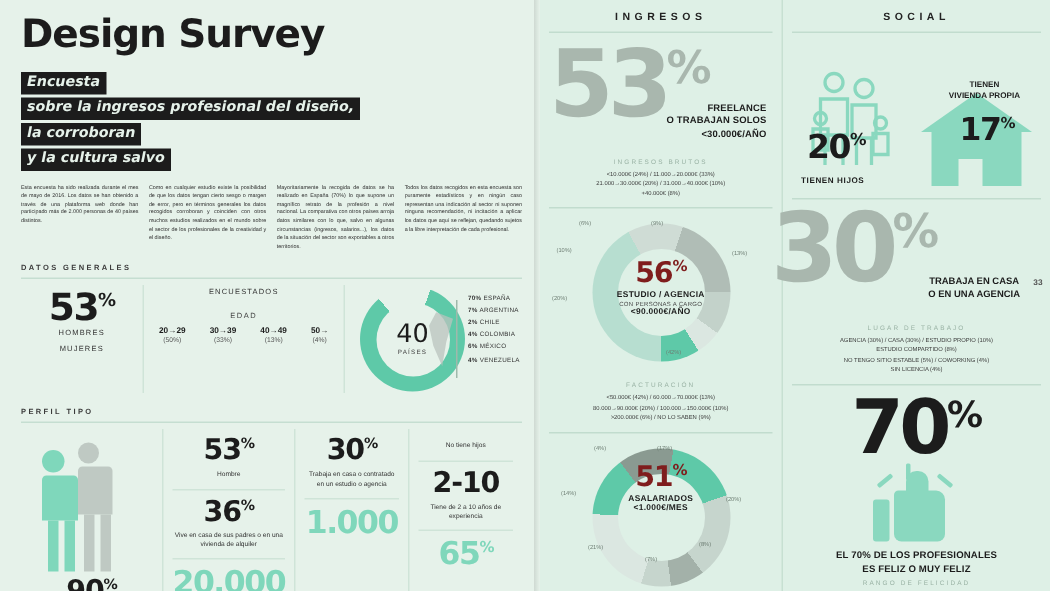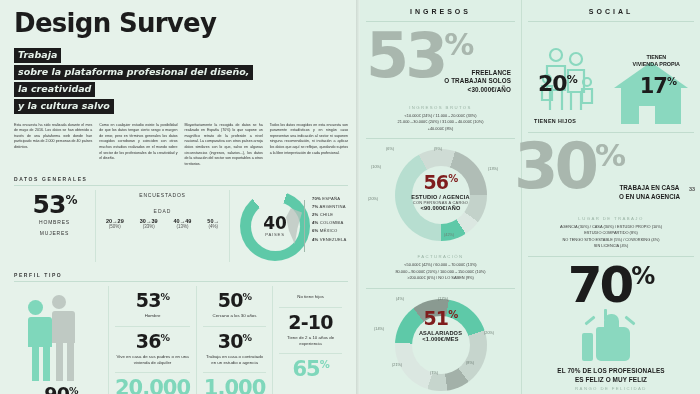--- a/index.html
+++ b/index.html
@@ -81,21 +81,21 @@
   .donut-globe {
     position: absolute; left: 2px; top: 1px; width: 70px; height: 70px; border-radius: 50%;
     background: conic-gradient(from 20deg, #5ec9a8 0deg 300deg, #e6f2ea 300deg 360deg);
     display: flex; align-items: center; justify-content: center;
   }
   .donut-globe::after {
     content: ""; position: absolute; width: 49px; height: 49px; border-radius: 50%;
     background: #e6f2ea;
   }
   .globe-center { position: relative; z-index: 2; text-align: center; }
-  .globe-center .n { font-size: 17px; font-weight: bold; color: #1c1c1c;
+  .globe-center .n { font-size: 17px; font-weight: normal; color: #1c1c1c;
                      font-family: "DejaVu Sans", sans-serif; line-height: 1;}
   .globe-center .l { font-size: 4.2px; letter-spacing: 0.8px; color: #444; }
   .map-shade { position:absolute; left: 48px; top: 18px; width: 16px; height: 36px;
                background: #b9c3bd; opacity: 0.75; clip-path: polygon(30% 0,100% 12%,72% 55%,55% 100%,18% 62%,0 25%); }
   .country-list { position: absolute; left: 74px; top: 5px; }
   .country-list li { list-style: none; font-size: 4.2px; color: #333; line-height: 1.92;
                      white-space: nowrap; letter-spacing: 0.2px;}
   .country-list li b { font-weight: bold; }
   .leader { position:absolute; left: 66px; top: 10px; width: 7px; height: 52px;
             border-left: 0.5px solid #9fb9ab; }
@@ -162,21 +162,21 @@
   .social-body { position: relative; height: 98px; }
   .family { position: absolute; left: 6px; top: 18px; width: 66px; height: 66px; }
   .house {
     position: absolute; right: 6px; top: 34px; width: 74px; height: 62px;
   }
   .house-roof { position: absolute; left: 0; top: 0; width: 0; height: 0;
     border-left: 37px solid transparent; border-right: 37px solid transparent;
     border-bottom: 26px solid #8ad8bf; }
   .house-body { position: absolute; left: 7px; top: 26px; width: 60px; height: 36px; background: #8ad8bf; }
   .house-door { position: absolute; left: 25px; top: 44px; width: 16px; height: 18px; background: #def0e6; }
-  .social-20 { position: absolute; left: 10px; bottom: 30px; z-index: 3;
+  .social-20 { position: absolute; left: 10px; bottom: 15px; z-index: 3;
                font-size: 22px; font-weight: bold; color: #1c1c1c;
                font-family: "DejaVu Sans", sans-serif; letter-spacing: -1px;}
   .social-20 sup { font-size: 11px; vertical-align: super; }
   .social-20-lbl { position: absolute; left: 6px; bottom: 2px; font-size: 5.4px;
                    font-weight: bold; letter-spacing: 0.4px; color: #1c1c1c;}
   .social-17 { position: absolute; right: 18px; top: 46px; z-index: 3;
                font-size: 21px; font-weight: bold; color: #1c1c1c;
                font-family: "DejaVu Sans", sans-serif; letter-spacing: -1px;}
   .social-17 sup { font-size: 10px; vertical-align: super; }
   .social-17-lbl { position: absolute; right: 14px; top: 26px; text-align: center;
@@ -234,23 +234,23 @@
 
 <div class="page">
 
   <div class="left-page">
     <div class="gutter"></div>
 
     <div class="title">Design Survey</div>
     <div class="title-rule"></div>
 
     <div class="kicker">
-      <span>Trabaja</span>
-      <span>sobre la plataforma profesional del diseño,</span>
-      <span>la creatividad</span>
+      <span>Encuesta</span>
+      <span>sobre la ingresos profesional del diseño,</span>
+      <span>la corroboran</span>
       <span>y la cultura salvo</span>
     </div>
 
     <div class="intro-cols">
       <p>Esta encuesta ha sido realizada durante el mes de mayo de 2016. Los datos se han obtenido a través de una plataforma web donde han participado más de 2.000 personas de 40 países distintos.</p>
       <p>Como en cualquier estudio existe la posibilidad de que los datos tengan cierto sesgo o margen de error, pero en términos generales los datos recogidos corroboran y coinciden con otros muchos estudios realizados en el mundo sobre el sector de los profesionales de la creatividad y el diseño.</p>
       <p>Mayoritariamente la recogida de datos se ha realizado en España (70%) lo que supone un magnífico retrato de la profesión a nivel nacional. La comparativa con otros países arroja datos similares con lo que, salvo en algunas circunstancias (ingresos, salarios...), los datos de la situación del sector son exportables a otros territorios.</p>
       <p>Todos los datos recogidos en esta encuesta son puramente estadísticos y en ningún caso representan una indicación al sector ni suponen ninguna recomendación, ni incitación a aplicar los datos que aquí se reflejan, quedando sujetos a la libre interpretación de cada profesional.</p>
     </div>
 
@@ -350,24 +350,20 @@
             <div class="stat-num"><span>36</span><sup>%</sup></div>
             <div class="stat-sub">Vive en casa de sus padres o en una vivienda de alquiler</div>
           </div>
           <div class="stat-cell">
             <div class="stat-green">20.000</div>
 
           </div>
         </div>
 
         <div class="pg-col">
-          <div class="stat-cell bordered">
-            <div class="stat-num"><span>50</span><sup>%</sup></div>
-            <div class="stat-sub">Cercano a los 30 años</div>
-          </div>
           <div class="stat-cell bordered">
             <div class="stat-num"><span>30</span><sup>%</sup></div>
             <div class="stat-sub">Trabaja en casa o contratado en un estudio o agencia</div>
           </div>
           <div class="stat-cell">
             <div class="stat-green">1.000</div>
 
           </div>
         </div>
 

